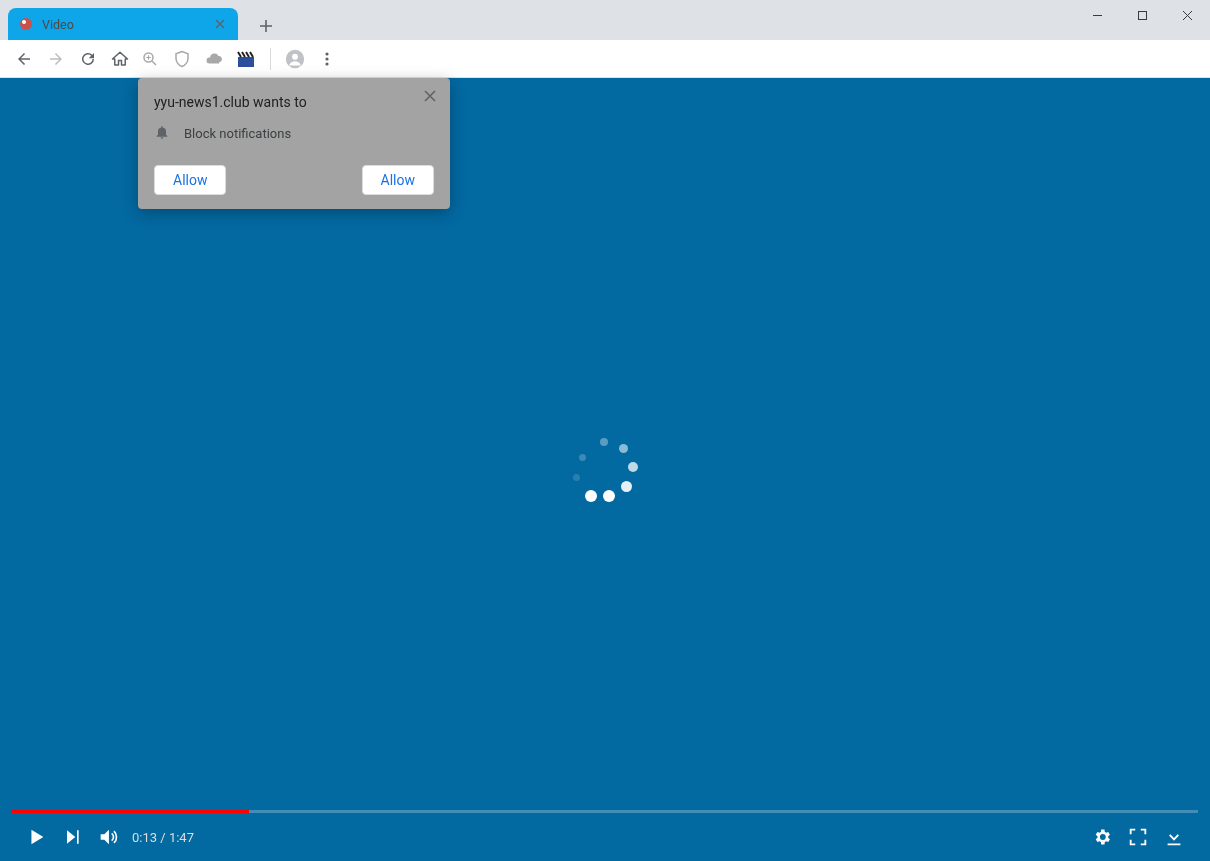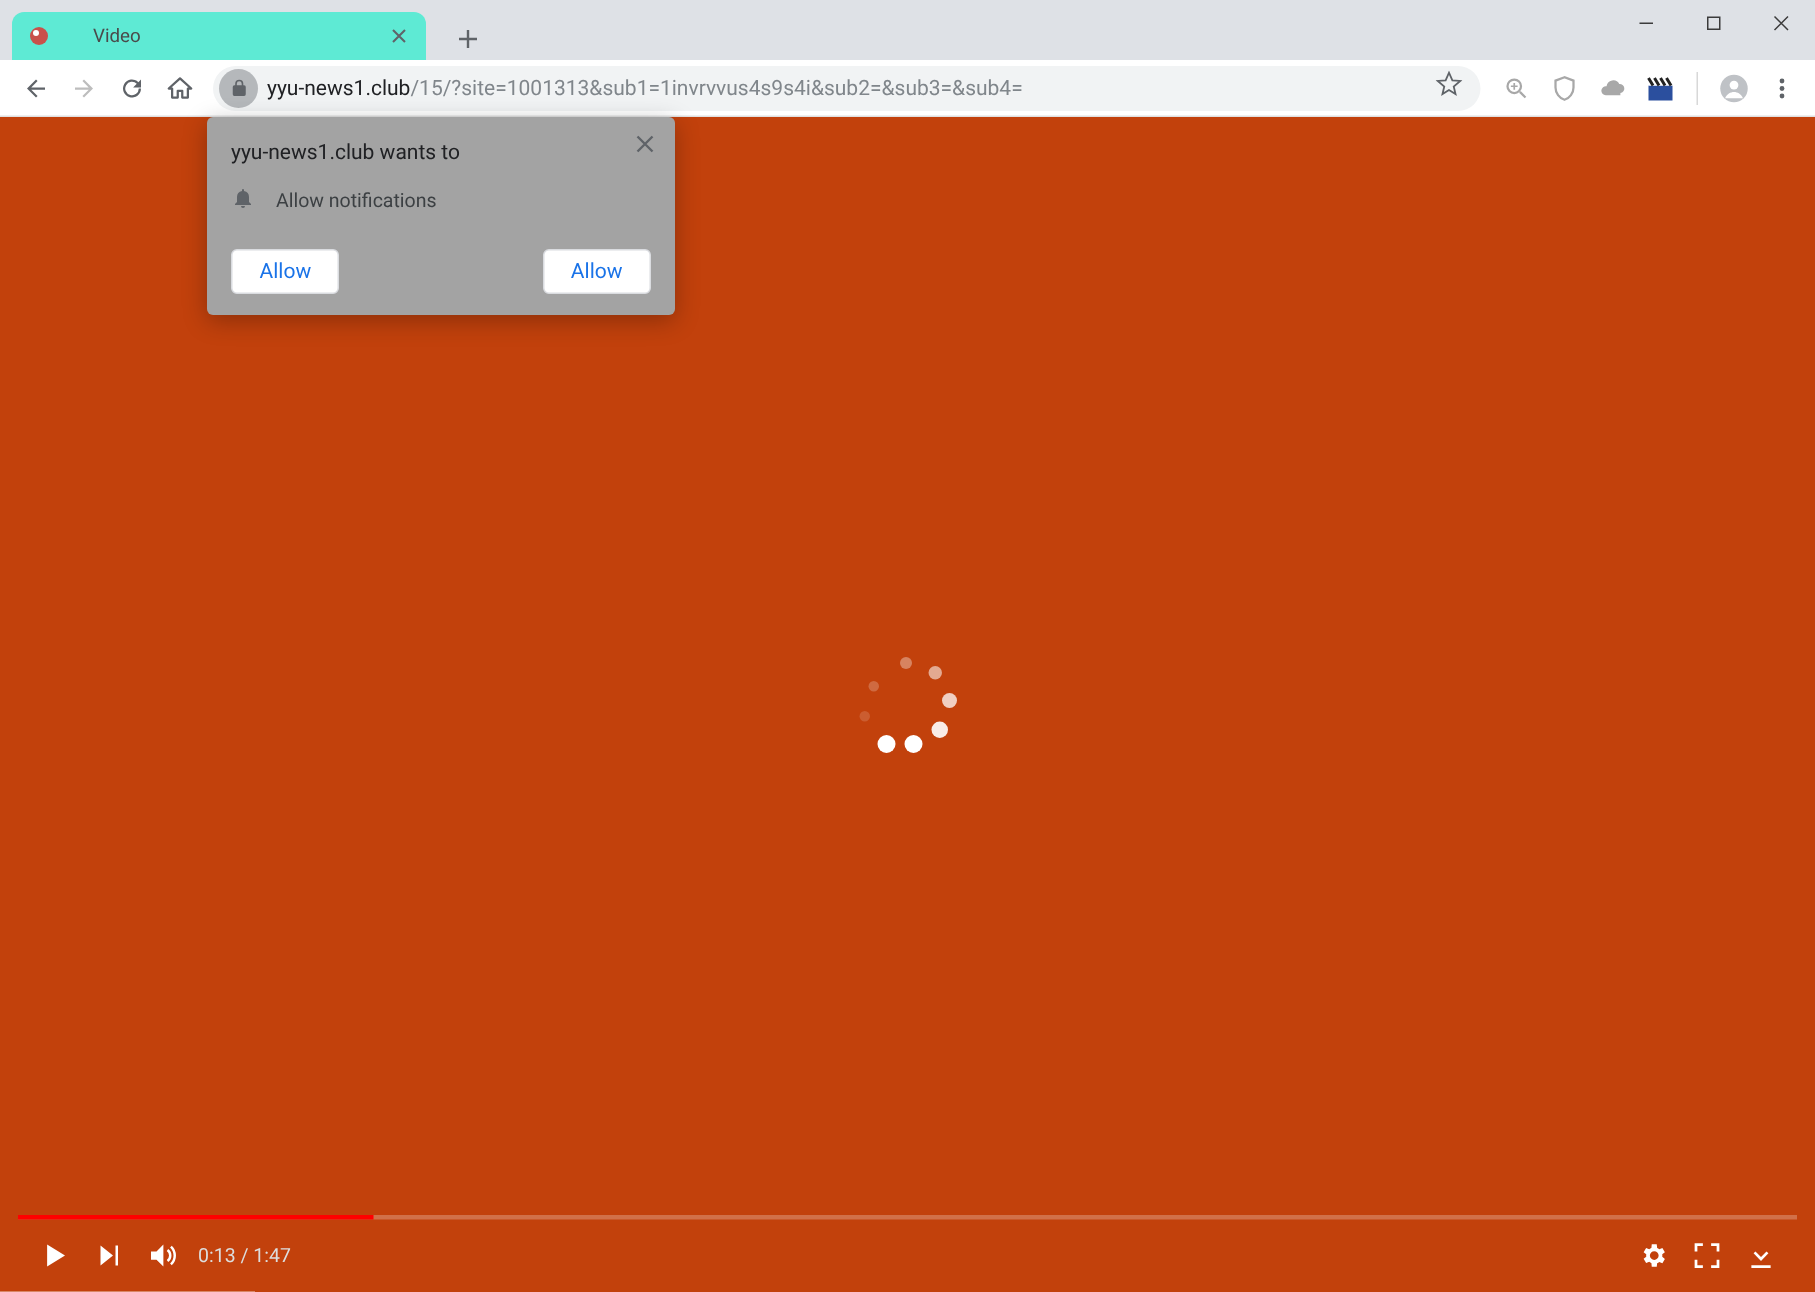--- a/index.html
+++ b/index.html
@@ -20,30 +20,29 @@
     height: 40px;
     background: #dee1e6;
     display: flex;
     align-items: flex-start;
     position: relative;
   }
   .tab {
     margin-top: 8px;
     margin-left: 8px;
     height: 32px;
-    width: 276px;
-    background: #5eead4;
+    width: 230px;
+    background: #0ea5e9;
     border-radius: 8px 8px 0 0;
     display: flex;
     align-items: center;
     padding: 0 10px;
     font-size: 12.5px;
     color: #4a4a4a;
     position: relative;
-    gap: 20px;
   }
   .tab .favicon {
     width: 16px;
     height: 16px;
     margin-right: 8px;
     display: flex;
     align-items: center;
     justify-content: center;
   }
   .tab .tab-title {
@@ -152,21 +151,21 @@
     width: 1px;
     height: 22px;
     background: #d8d8d8;
     margin: 0 6px;
   }
   
   .content {
     position: relative;
     width: 100%;
     height: calc(861px - 40px - 38px);
-    background: #c2410c;
+    background: #0369a1;
   }
   
   .spinner {
     position: absolute;
     left: 50%;
     top: 50%;
     width: 64px;
     height: 64px;
     transform: translate(-50%, -50%);
   }
@@ -328,34 +327,20 @@
   </div>
   <div class="tb-btn">
     <svg width="18" height="18" viewBox="0 0 24 24">
         <path d="M17.65 6.35A8 8 0 1 0 20 12h-2a6 6 0 1 1-1.76-4.24L13 11h7V4z" fill="#5f6368"></path>
       </svg>
   </div>
   <div class="tb-btn">
     <svg width="18" height="18" viewBox="0 0 24 24">
         <path d="M12 3 L2 12h3v8h5v-6h4v6h5v-8h3z" fill="none" stroke="#5f6368" stroke-width="2" stroke-linejoin="round"></path>
       </svg>
-  </div>
-  <div class="omnibox">
-    <span class="lock-chip">
-      <svg width="13" height="13" viewBox="0 0 24 24">
-          <path d="M18 9h-1V7a5 5 0 0 0-10 0v2H6a2 2 0 0 0-2 2v9a2 2 0 0 0 2 2h12a2 2 0 0 0 2-2v-9a2 2 0 0 0-2-2zM9 7a3 3 0 1 1 6 0v2H9z" fill="#5f6368"></path>
-        </svg>
-    </span>
-    <span class="url-dark">yyu-news1.club</span>
-    <span class="url-light">/15/?site=1001313&amp;sub1=1invrvvus4s9s4i&amp;sub2=&amp;sub3=&amp;sub4=</span>
-    <span class="star">
-      <svg width="18" height="18" viewBox="0 0 24 24">
-          <path d="M12 17.3 6.2 21l1.6-6.8L2 9.3l7-.6L12 2l3 6.7 7 .6-5.8 4.9L17.8 21z" fill="none" stroke="#5f6368" stroke-width="1.6"></path>
-        </svg>
-    </span>
   </div>
   <div class="right-icons">
     <div class="ext-icon">
       <svg width="18" height="18" viewBox="0 0 24 24">
           <circle cx="10" cy="10" r="6" fill="none" stroke="#a8a8a8" stroke-width="2"></circle>
           <path d="M15 15 L20 20" stroke="#a8a8a8" stroke-width="2"></path>
           <path d="M7 10h6M10 7v6" stroke="#a8a8a8" stroke-width="1.5"></path>
         </svg>
     </div>
     <div class="ext-icon">
@@ -458,19 +443,19 @@
         <path d="M1 1 L11 11 M11 1 L1 11" stroke="#5f6368" stroke-width="1.6"></path>
       </svg>
   </div>
   <div class="pp-title">yyu-news1.club wants to</div>
   <div class="pp-row">
     <span>
       <svg width="16" height="16" viewBox="0 0 24 24">
           <path d="M12 22a2 2 0 0 0 2-2h-4a2 2 0 0 0 2 2zm6-6V11a6 6 0 0 0-5-5.9V4a1 1 0 1 0-2 0v1.1A6 6 0 0 0 6 11v5l-2 2v1h16v-1z" fill="#5f6368"></path>
         </svg>
     </span>
-    <span>Allow notifications</span>
+    <span>Block notifications</span>
   </div>
   <div class="pp-actions">
     <button class="pp-btn">Allow</button>
     <button class="pp-btn">Allow</button>
   </div>
 </div>
 
 </body></html>

